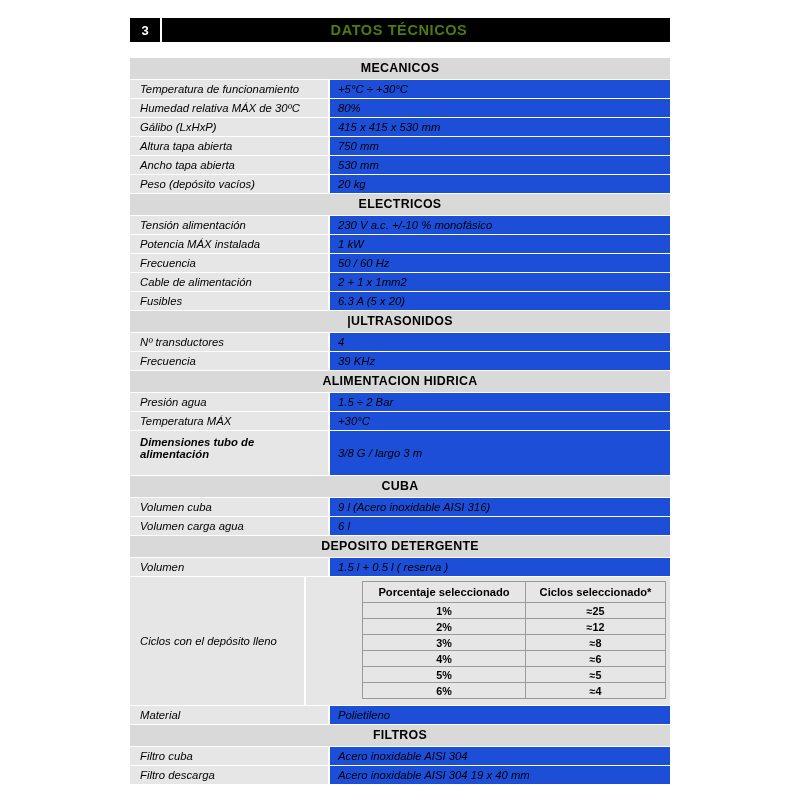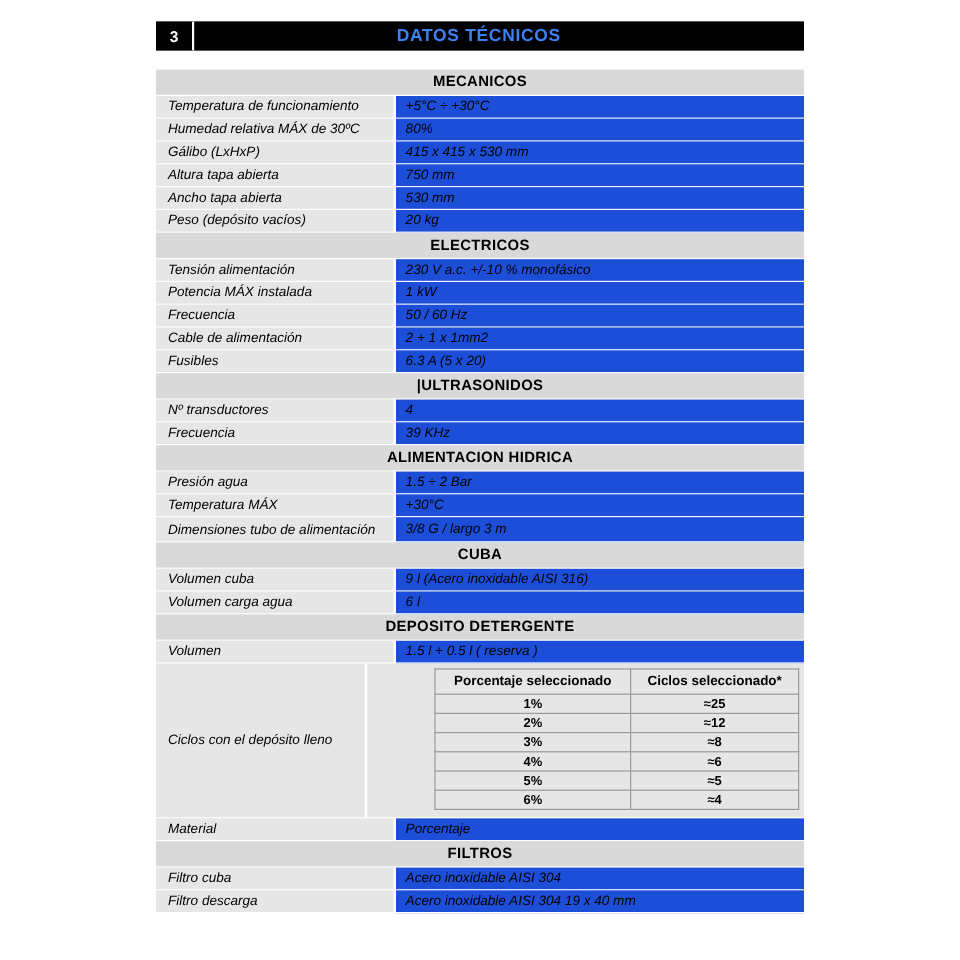--- a/index.html
+++ b/index.html
@@ -40,21 +40,21 @@
     font-weight: bold;
     font-size: 13px;
     display: flex;
     align-items: center;
     justify-content: center;
     border-right: 2px solid #ffffff;
   }
   .header-title {
     flex: 1;
     background: #000000;
-    color: #3b82f6;
+    color: #4d7c0f;
     font-weight: bold;
     font-size: 14.5px;
     letter-spacing: 0.6px;
     display: flex;
     align-items: center;
     justify-content: center;
     padding-right: 34px;
   }
 
   
@@ -233,21 +233,21 @@
     </div>
     <div class="row">
       <div class="cell-label">Presión agua</div>
       <div class="cell-value">1.5 ÷ 2 Bar</div>
     </div>
     <div class="row">
       <div class="cell-label">Temperatura MÁX</div>
       <div class="cell-value">+30°C</div>
     </div>
     <div class="row">
-      <div class="cell-label" style="padding-top:5px;padding-bottom:3px;">Dimensiones tubo de alimentación</div>
+      <div class="cell-label" style="padding-top:5px;padding-bottom:15px;font-weight:bold;">Dimensiones tubo de alimentación</div>
       <div class="cell-value" style="display:flex;align-items:center;">3/8 G / largo 3 m</div>
     </div>
 
     <div class="row">
       <div class="section-head">CUBA</div>
     </div>
     <div class="row">
       <div class="cell-label">Volumen cuba</div>
       <div class="cell-value">9 l (Acero inoxidable AISI 316)</div>
     </div>
@@ -297,21 +297,21 @@
             <td>6%</td>
             <td>≈4</td>
           </tr>
         </tbody>
           </table>
       </div>
     </div>
 
     <div class="row">
       <div class="cell-label">Material</div>
-      <div class="cell-value">Porcentaje</div>
+      <div class="cell-value">Polietileno</div>
     </div>
 
     <div class="row">
       <div class="section-head">FILTROS</div>
     </div>
     <div class="row">
       <div class="cell-label">Filtro cuba</div>
       <div class="cell-value">Acero inoxidable AISI 304</div>
     </div>
     <div class="row">

